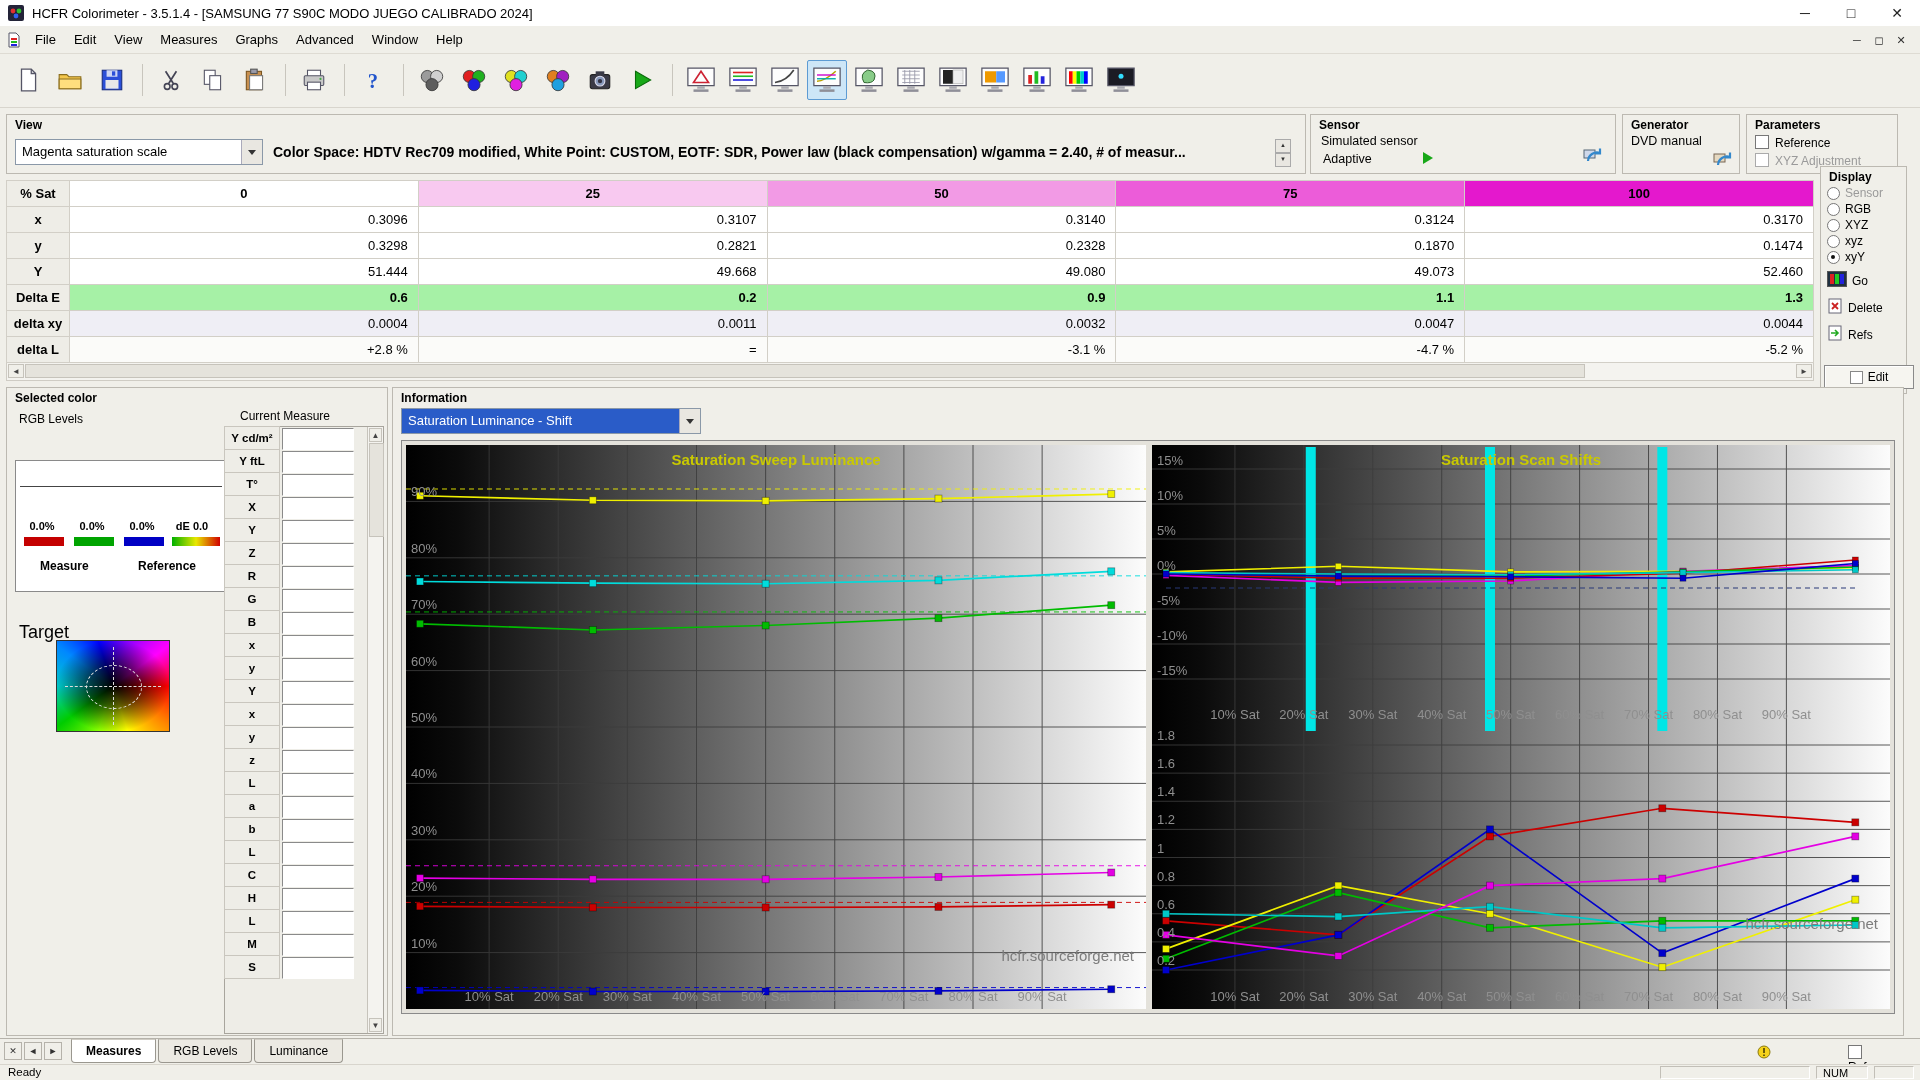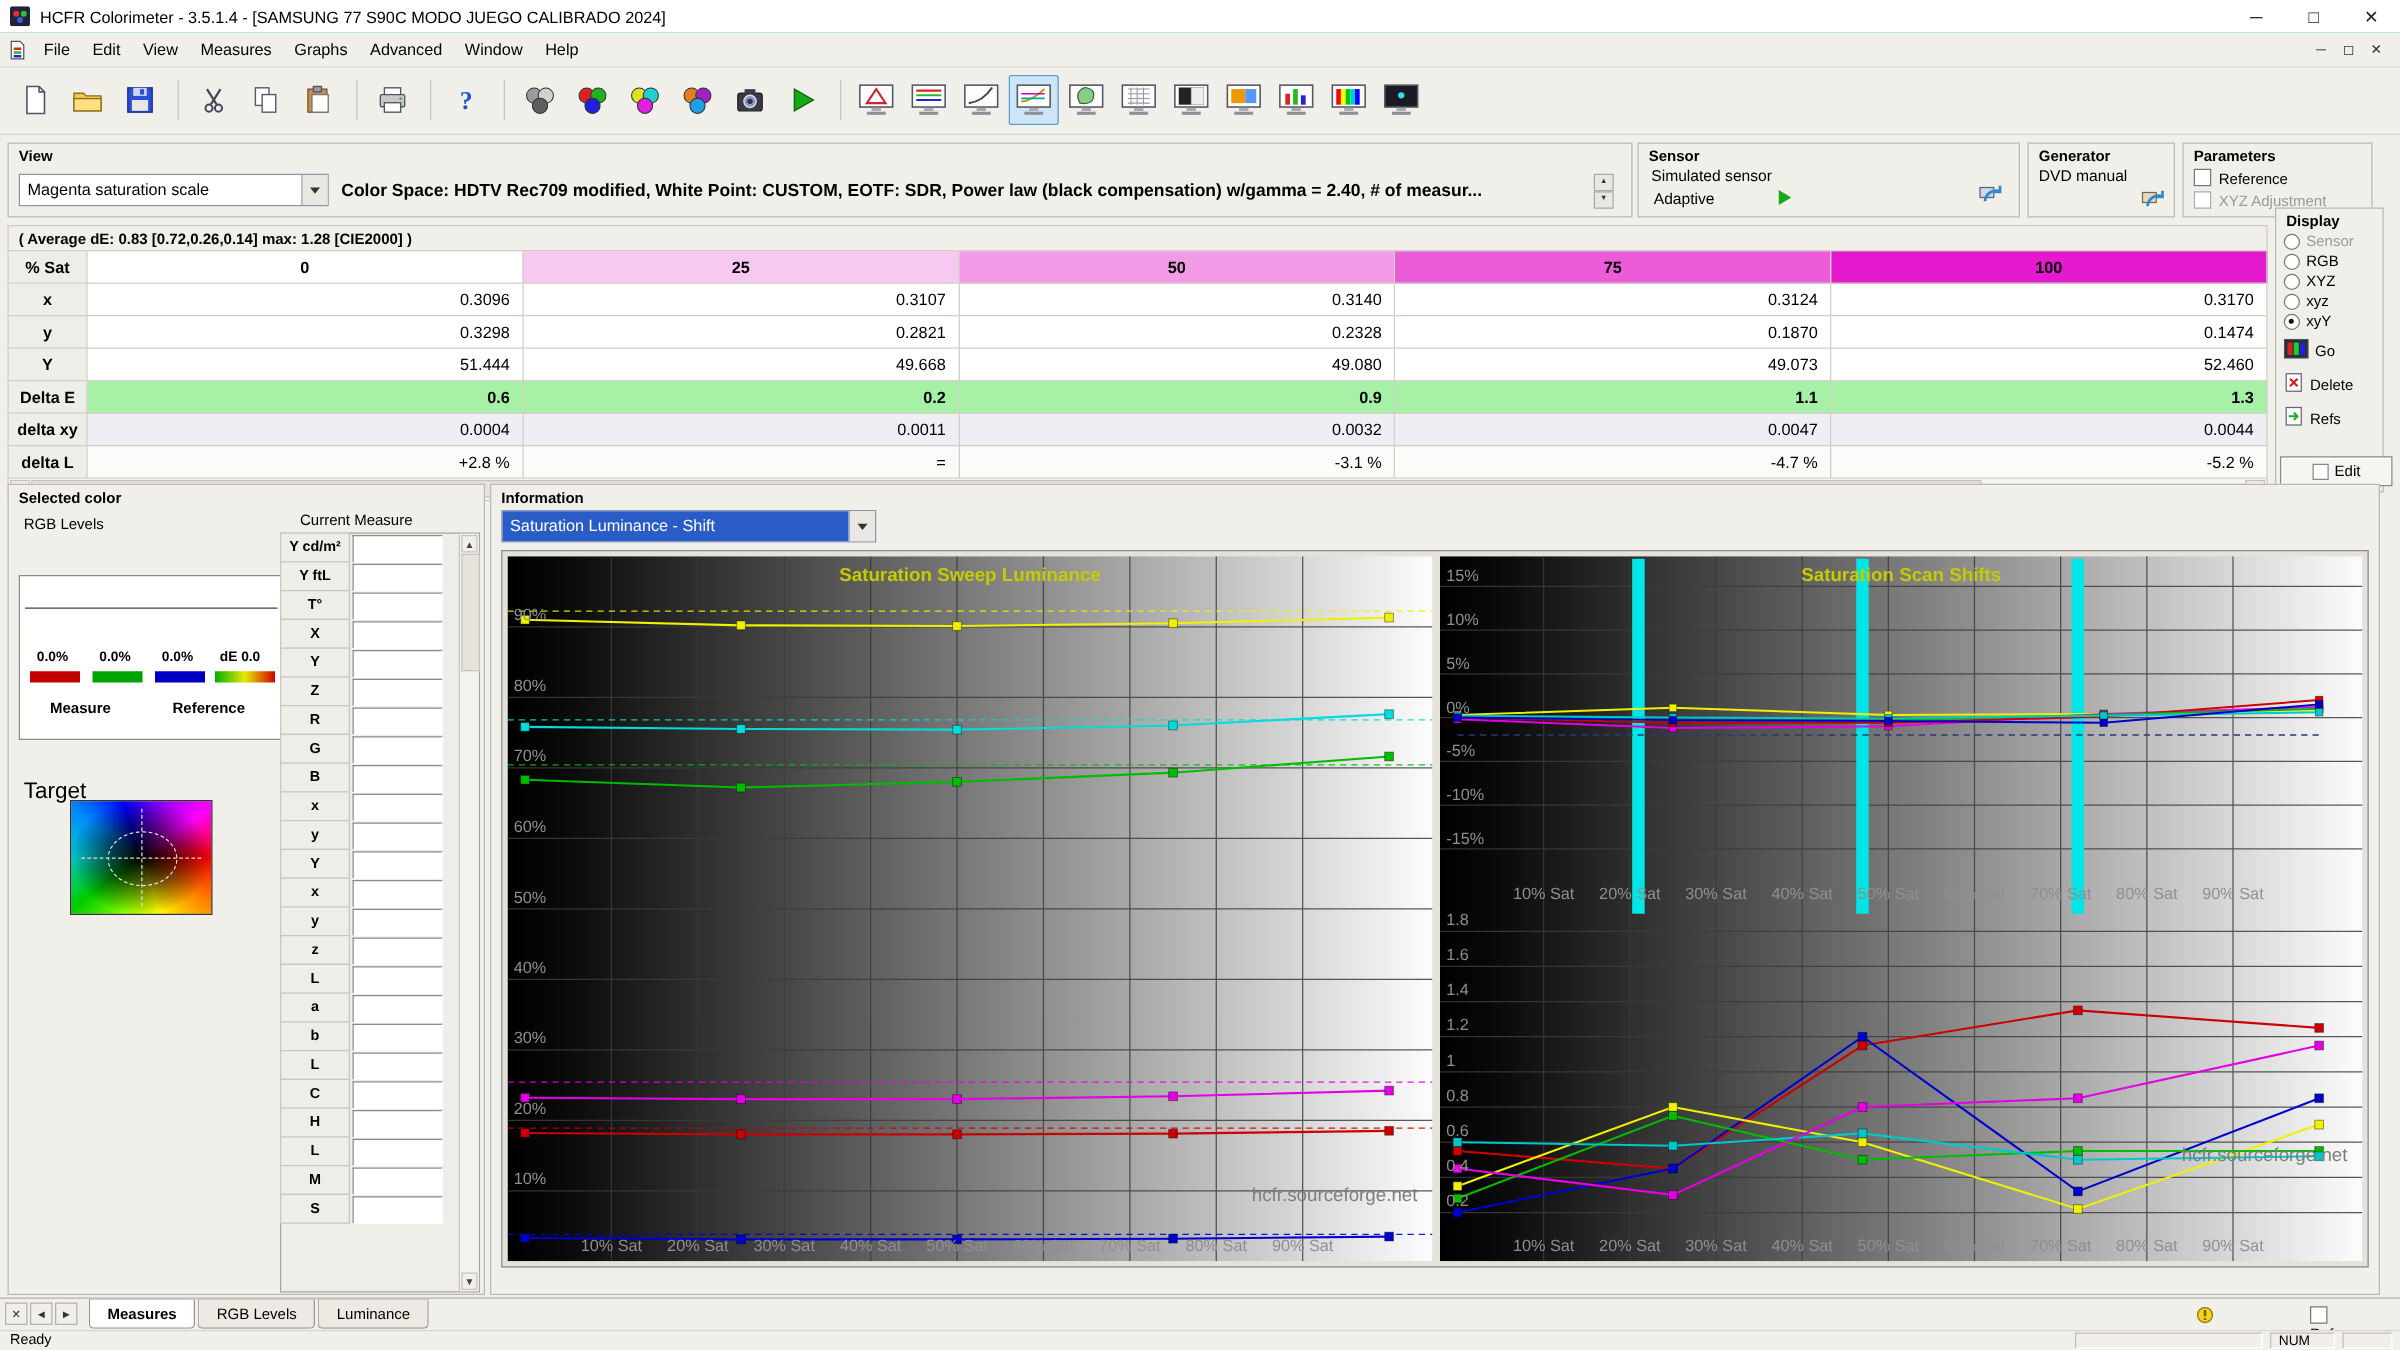--- a/index.html
+++ b/index.html
@@ -428,21 +428,20 @@
     <span class="panel-label">Parameters</span>
     <div style="position:absolute; left:8px; top:20px;">
       <span class="cb"></span><span>Reference</span>
     </div>
     <div class="dis" style="position:absolute; left:8px; top:38px;">
       <span class="cb"></span><span>XYZ Adjustment</span>
     </div>
   </div>
 
   <div id="measures-area">
-    <div class="summary">( Average dE: 0.83 [0.72,0.26,0.14] max: 1.28 [CIE2000] )</div>
     <table class="meas" id="meas-table">
         <tbody>
           <tr>
             <th class="corner">% Sat</th>
             <th class="colhead" style="background:#ffffff">0</th>
             <th class="colhead" style="background:#f8c9f0">25</th>
             <th class="colhead" style="background:#f29ae5">50</th>
             <th class="colhead" style="background:#ec5cd9">75</th>
             <th class="colhead" style="background:#e418cd">100</th>
           </tr>

